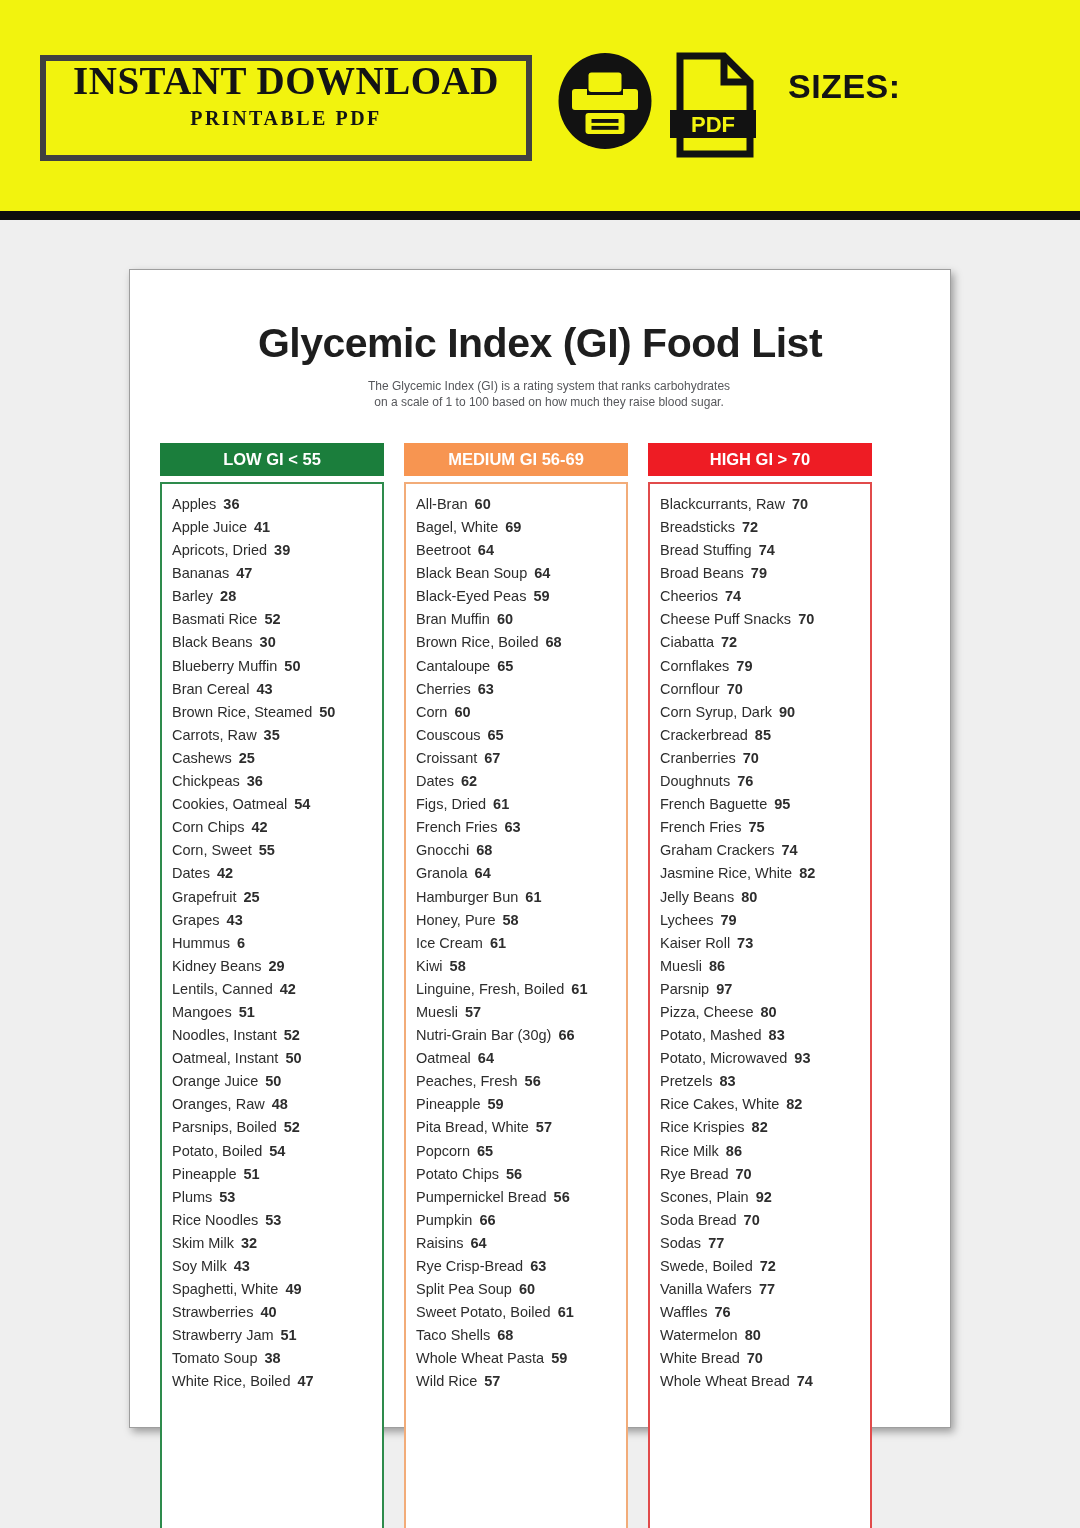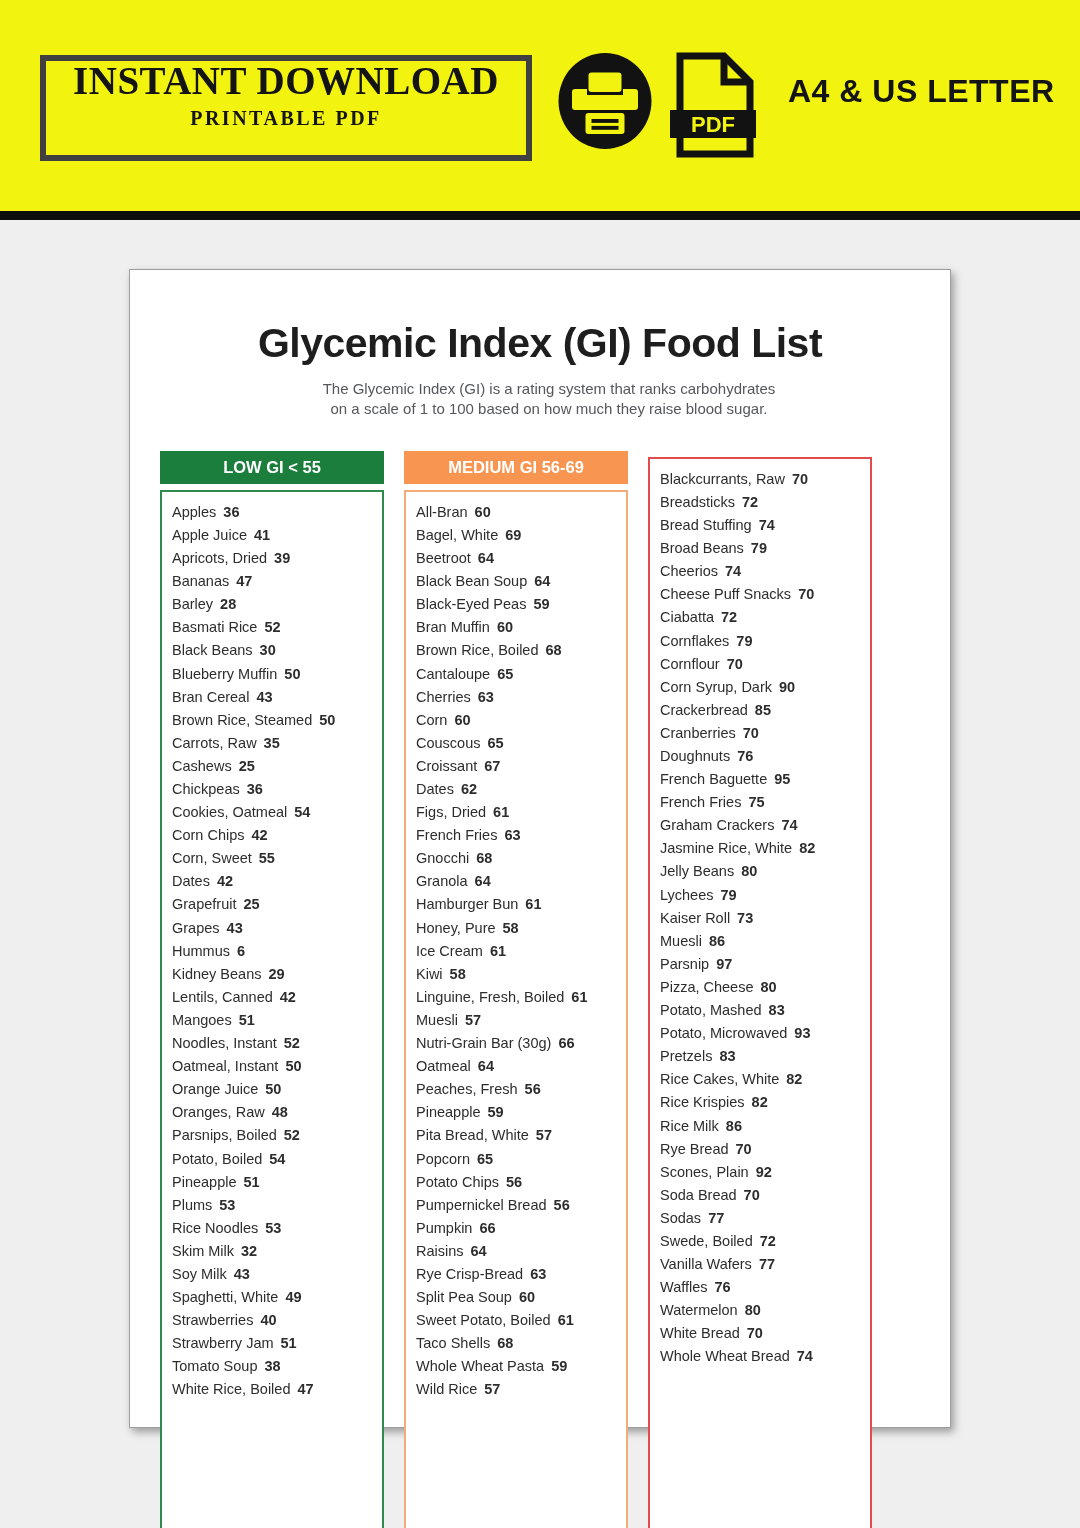--- a/index.html
+++ b/index.html
@@ -49,21 +49,21 @@
     box-shadow:3px 4px 8px rgba(0,0,0,0.35);
     padding-top:50px;
   }
   .doc-title {
     text-align:center;
     font-size:41px; font-weight:700; color:#1E1E1E; letter-spacing:-0.5px;
   }
   .doc-subtitle {
     margin-top:12px;
     text-align:center;
-    font-size:15px; color:#56575B; line-height:1.33;padding-left:18px;
+    font-size:12px; color:#56575B; line-height:1.33;padding-left:18px;
   }
 
   .columns {
     margin-top:32px;
     padding:0 50px 0 30px;
     display:flex; gap:20px;
   }
   .col { width:224px; flex:none; }
   .col-header {
     height:33px; line-height:33px;
@@ -108,21 +108,21 @@
   <div class="pdf-wrap">
     <svg width="90" height="106" viewBox="0 0 90 106">
       <path d="M12 4 h44 l26 26 v72 h-70 z" fill="none" stroke="#121212" stroke-width="7"></path>
       <path d="M56 4 v26 h26" fill="none" stroke="#121212" stroke-width="7"></path>
       <rect x="2" y="58" width="86" height="28" fill="#121212"></rect>
       <text x="45" y="80" text-anchor="middle" font-family="Liberation Sans, sans-serif" font-size="22" font-weight="700" fill="#F2F30E">PDF</text>
     </svg>
   </div>
 
   <div class="sizes">
-    <div class="sizes-value">A4 &amp; US LETTER</div>
+    <div class="sizes-label">SIZES:</div>
   </div>
 </div>
 
 <div class="black-bar"></div>
 
 <div class="stage">
   <div class="page">
     <h1 class="doc-title">Glycemic Index (GI) Food List</h1>
     <p class="doc-subtitle">
       <span>The Glycemic Index (GI) is a rating system that ranks carbohydrates</span><br>
@@ -212,20 +212,21 @@
             <div class="item"><span class="nm">Raisins</span><span class="val">64</span></div>
             <div class="item"><span class="nm">Rye Crisp-Bread</span><span class="val">63</span></div>
             <div class="item"><span class="nm">Split Pea Soup</span><span class="val">60</span></div>
             <div class="item"><span class="nm">Sweet Potato, Boiled</span><span class="val">61</span></div>
             <div class="item"><span class="nm">Taco Shells</span><span class="val">68</span></div>
             <div class="item"><span class="nm">Whole Wheat Pasta</span><span class="val">59</span></div>
             <div class="item"><span class="nm">Wild Rice</span><span class="val">57</span></div>
           </div>
       </section>
       <section class="col">
+        <header class="col-header" style="background: rgb(238, 28, 36);">HIGH GI &gt; 70</header>
         <div class="col-box" style="border-color: rgb(225, 75, 75);">
             <div class="item"><span class="nm">Blackcurrants, Raw</span><span class="val">70</span></div>
             <div class="item"><span class="nm">Breadsticks</span><span class="val">72</span></div>
             <div class="item"><span class="nm">Bread Stuffing</span><span class="val">74</span></div>
             <div class="item"><span class="nm">Broad Beans</span><span class="val">79</span></div>
             <div class="item"><span class="nm">Cheerios</span><span class="val">74</span></div>
             <div class="item"><span class="nm">Cheese Puff Snacks</span><span class="val">70</span></div>
             <div class="item"><span class="nm">Ciabatta</span><span class="val">72</span></div>
             <div class="item"><span class="nm">Cornflakes</span><span class="val">79</span></div>
             <div class="item"><span class="nm">Cornflour</span><span class="val">70</span></div>

